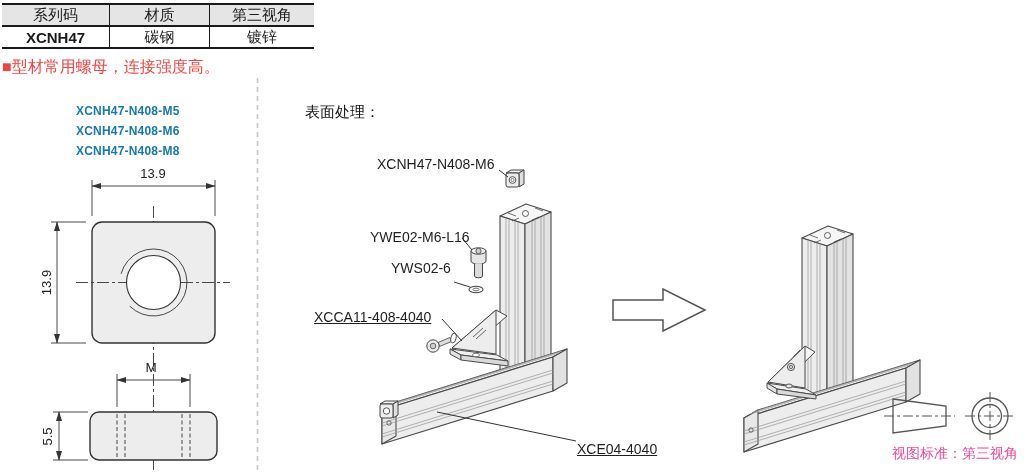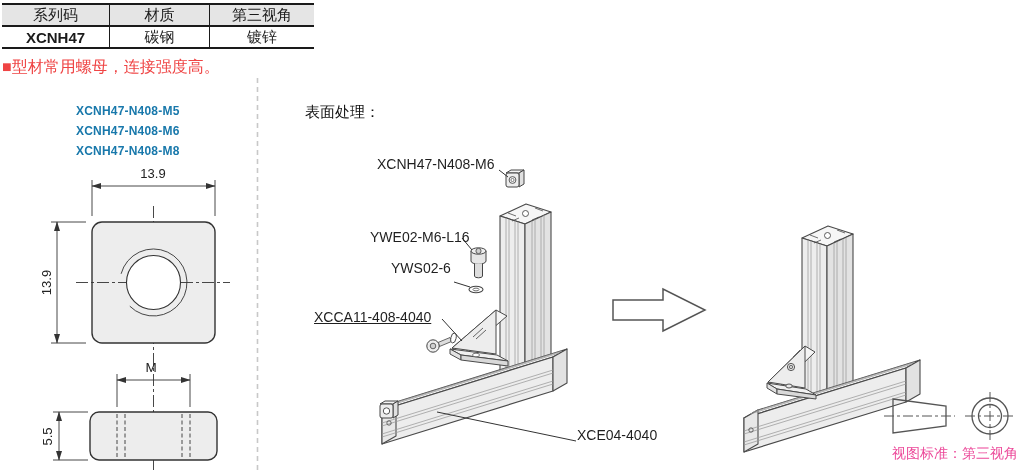--- a/index.html
+++ b/index.html
@@ -257,17 +257,17 @@
 
   <div class="abs dim" style="left:133px;top:166px;width:40px;">13.9</div>
   <div class="abs dim rot" style="left:26px;top:275px;width:40px;">13.9</div>
   <div class="abs dim" style="left:139px;top:360px;width:24px;font-size:13.5px;">M</div>
   <div class="abs dim rot" style="left:27px;top:429px;width:40px;">5.5</div>
 
   <div class="abs plabel" style="left:377px;top:156px;">XCNH47-N408-M6</div>
   <div class="abs plabel" style="left:357px;top:229px;margin-left:13px;">YWE02-M6-L16</div>
   <div class="abs plabel" style="left:391px;top:260px;">YWS02-6</div>
   <div class="abs plabel" style="left:314px;top:309px;text-decoration:underline;">XCCA11-408-4040</div>
-  <div class="abs plabel" style="left:577px;top:427px;">XCE04-4040</div>
+  <div class="abs plabel" style="left:577px;top:441px;text-decoration:underline;">XCE04-4040</div>
 
   <div class="abs projlabel" style="left:892px;top:445px;">视图标准：第三视角</div>
 
 </div>
 
 </body></html>

